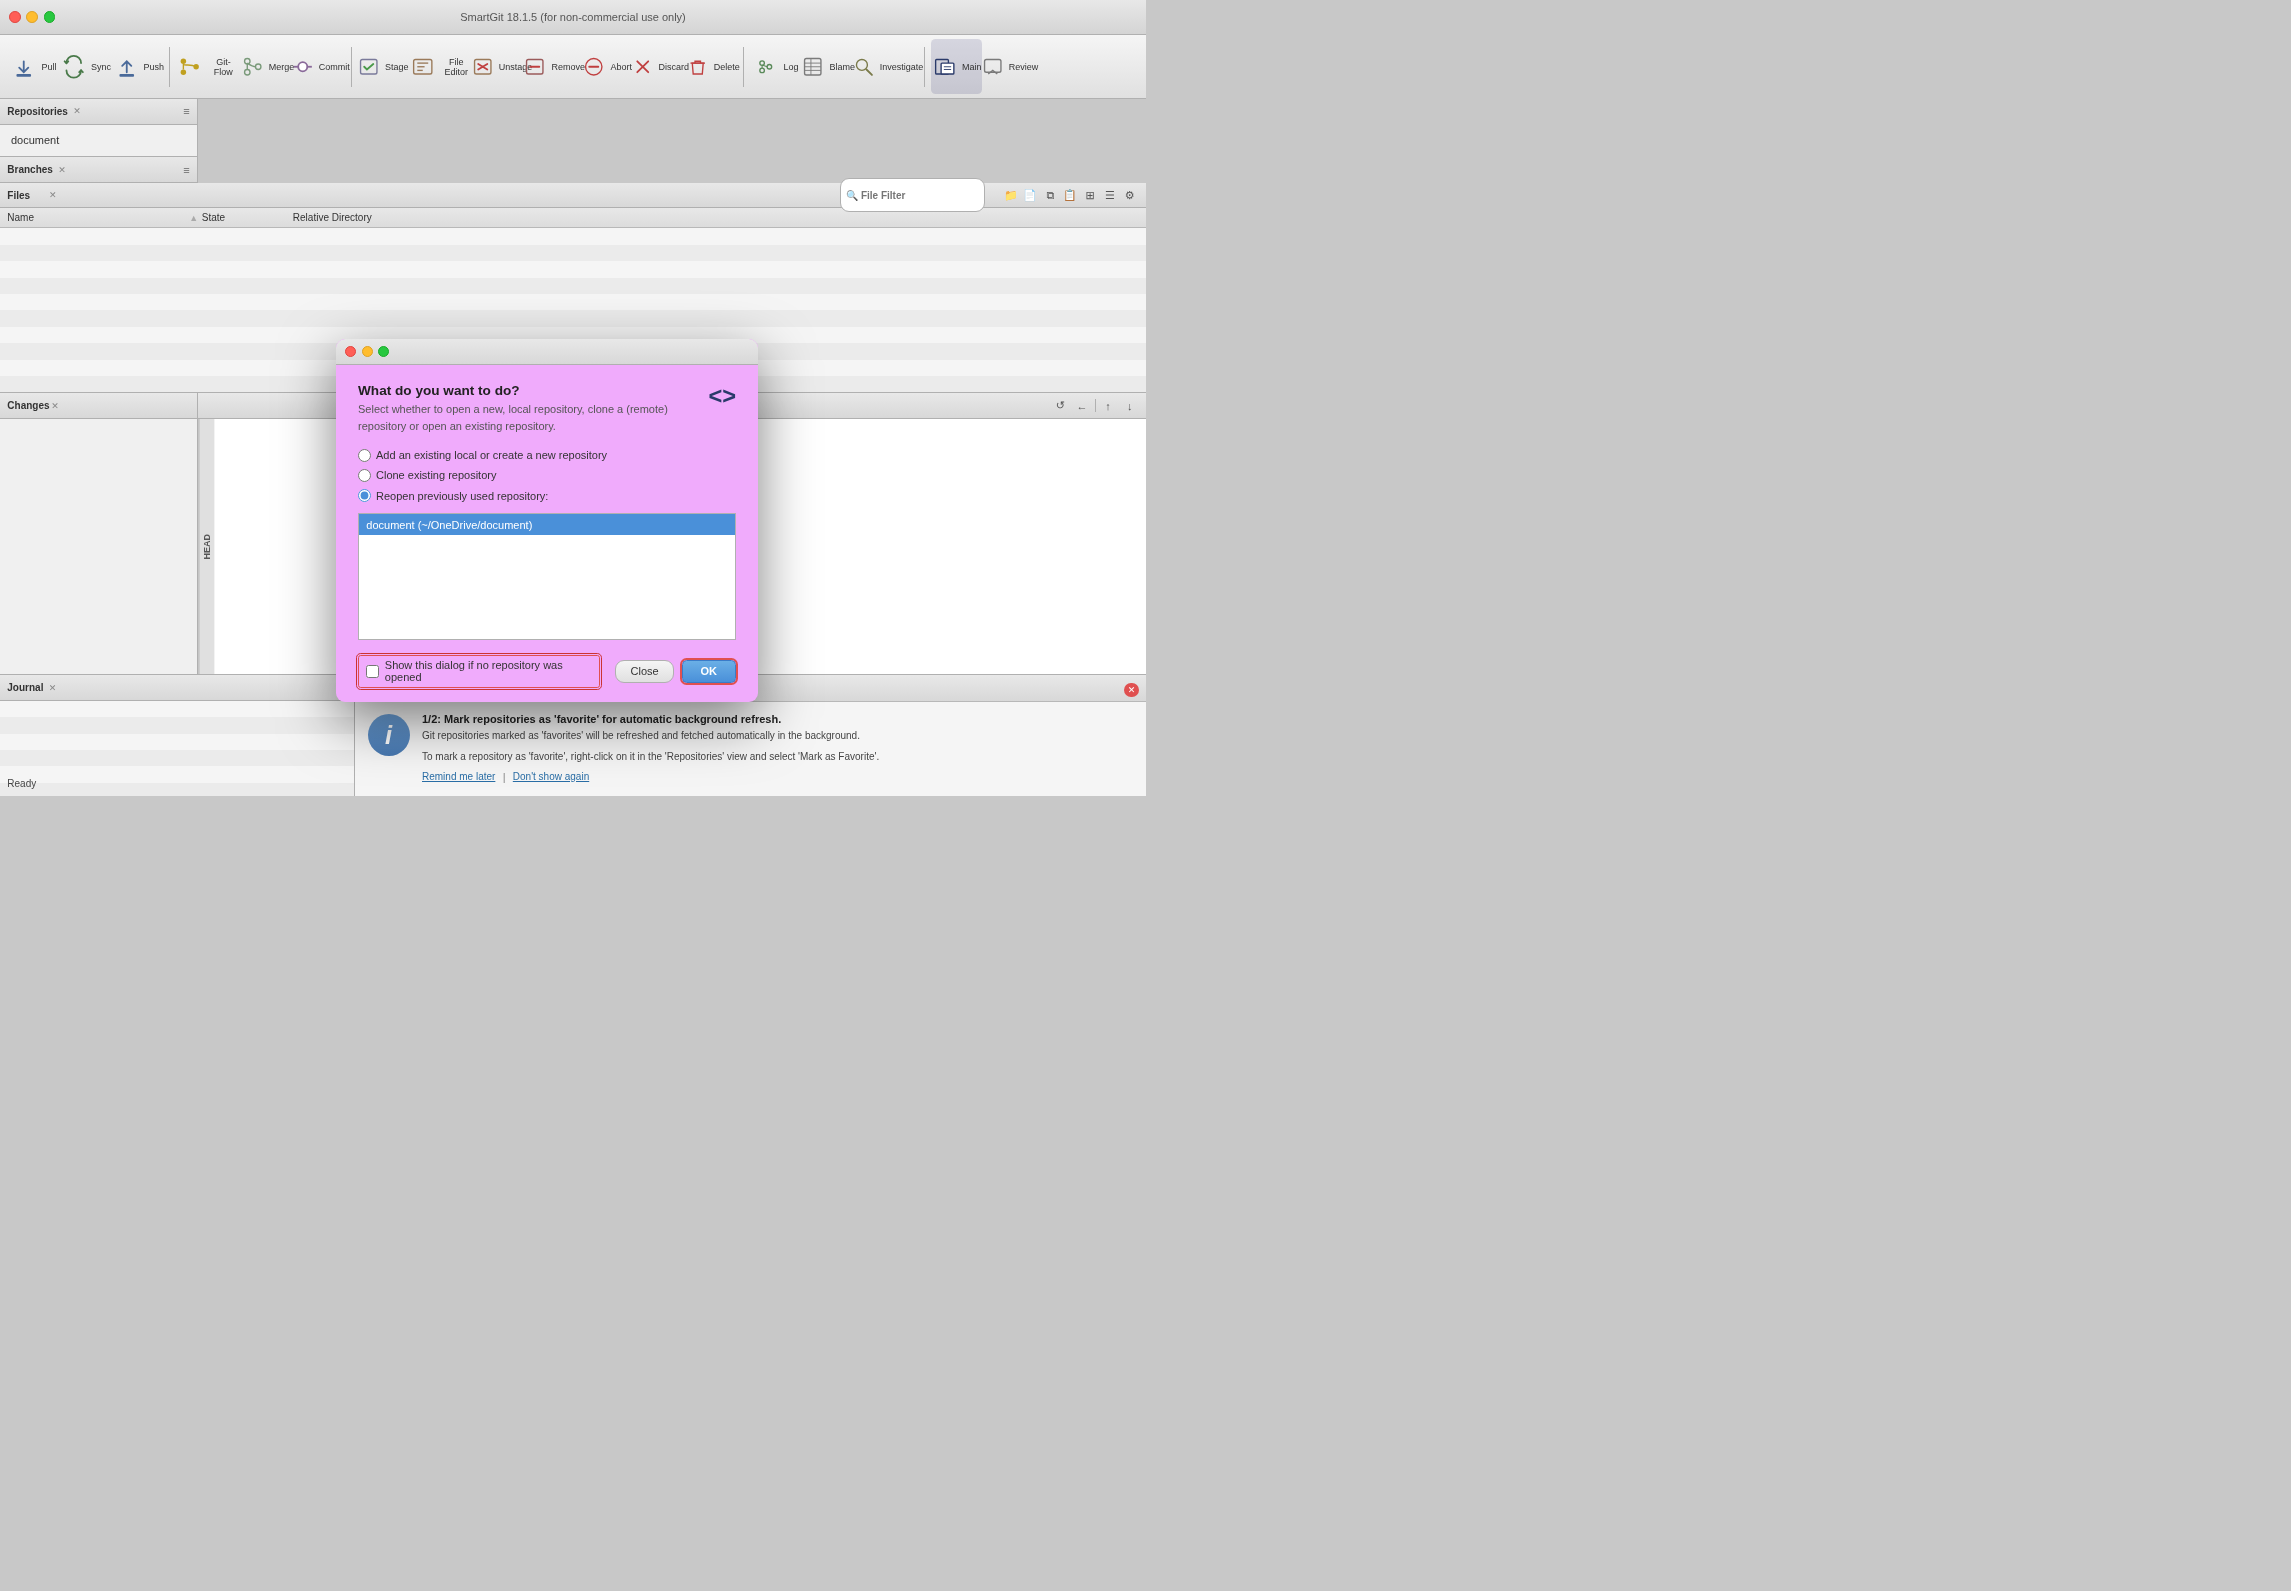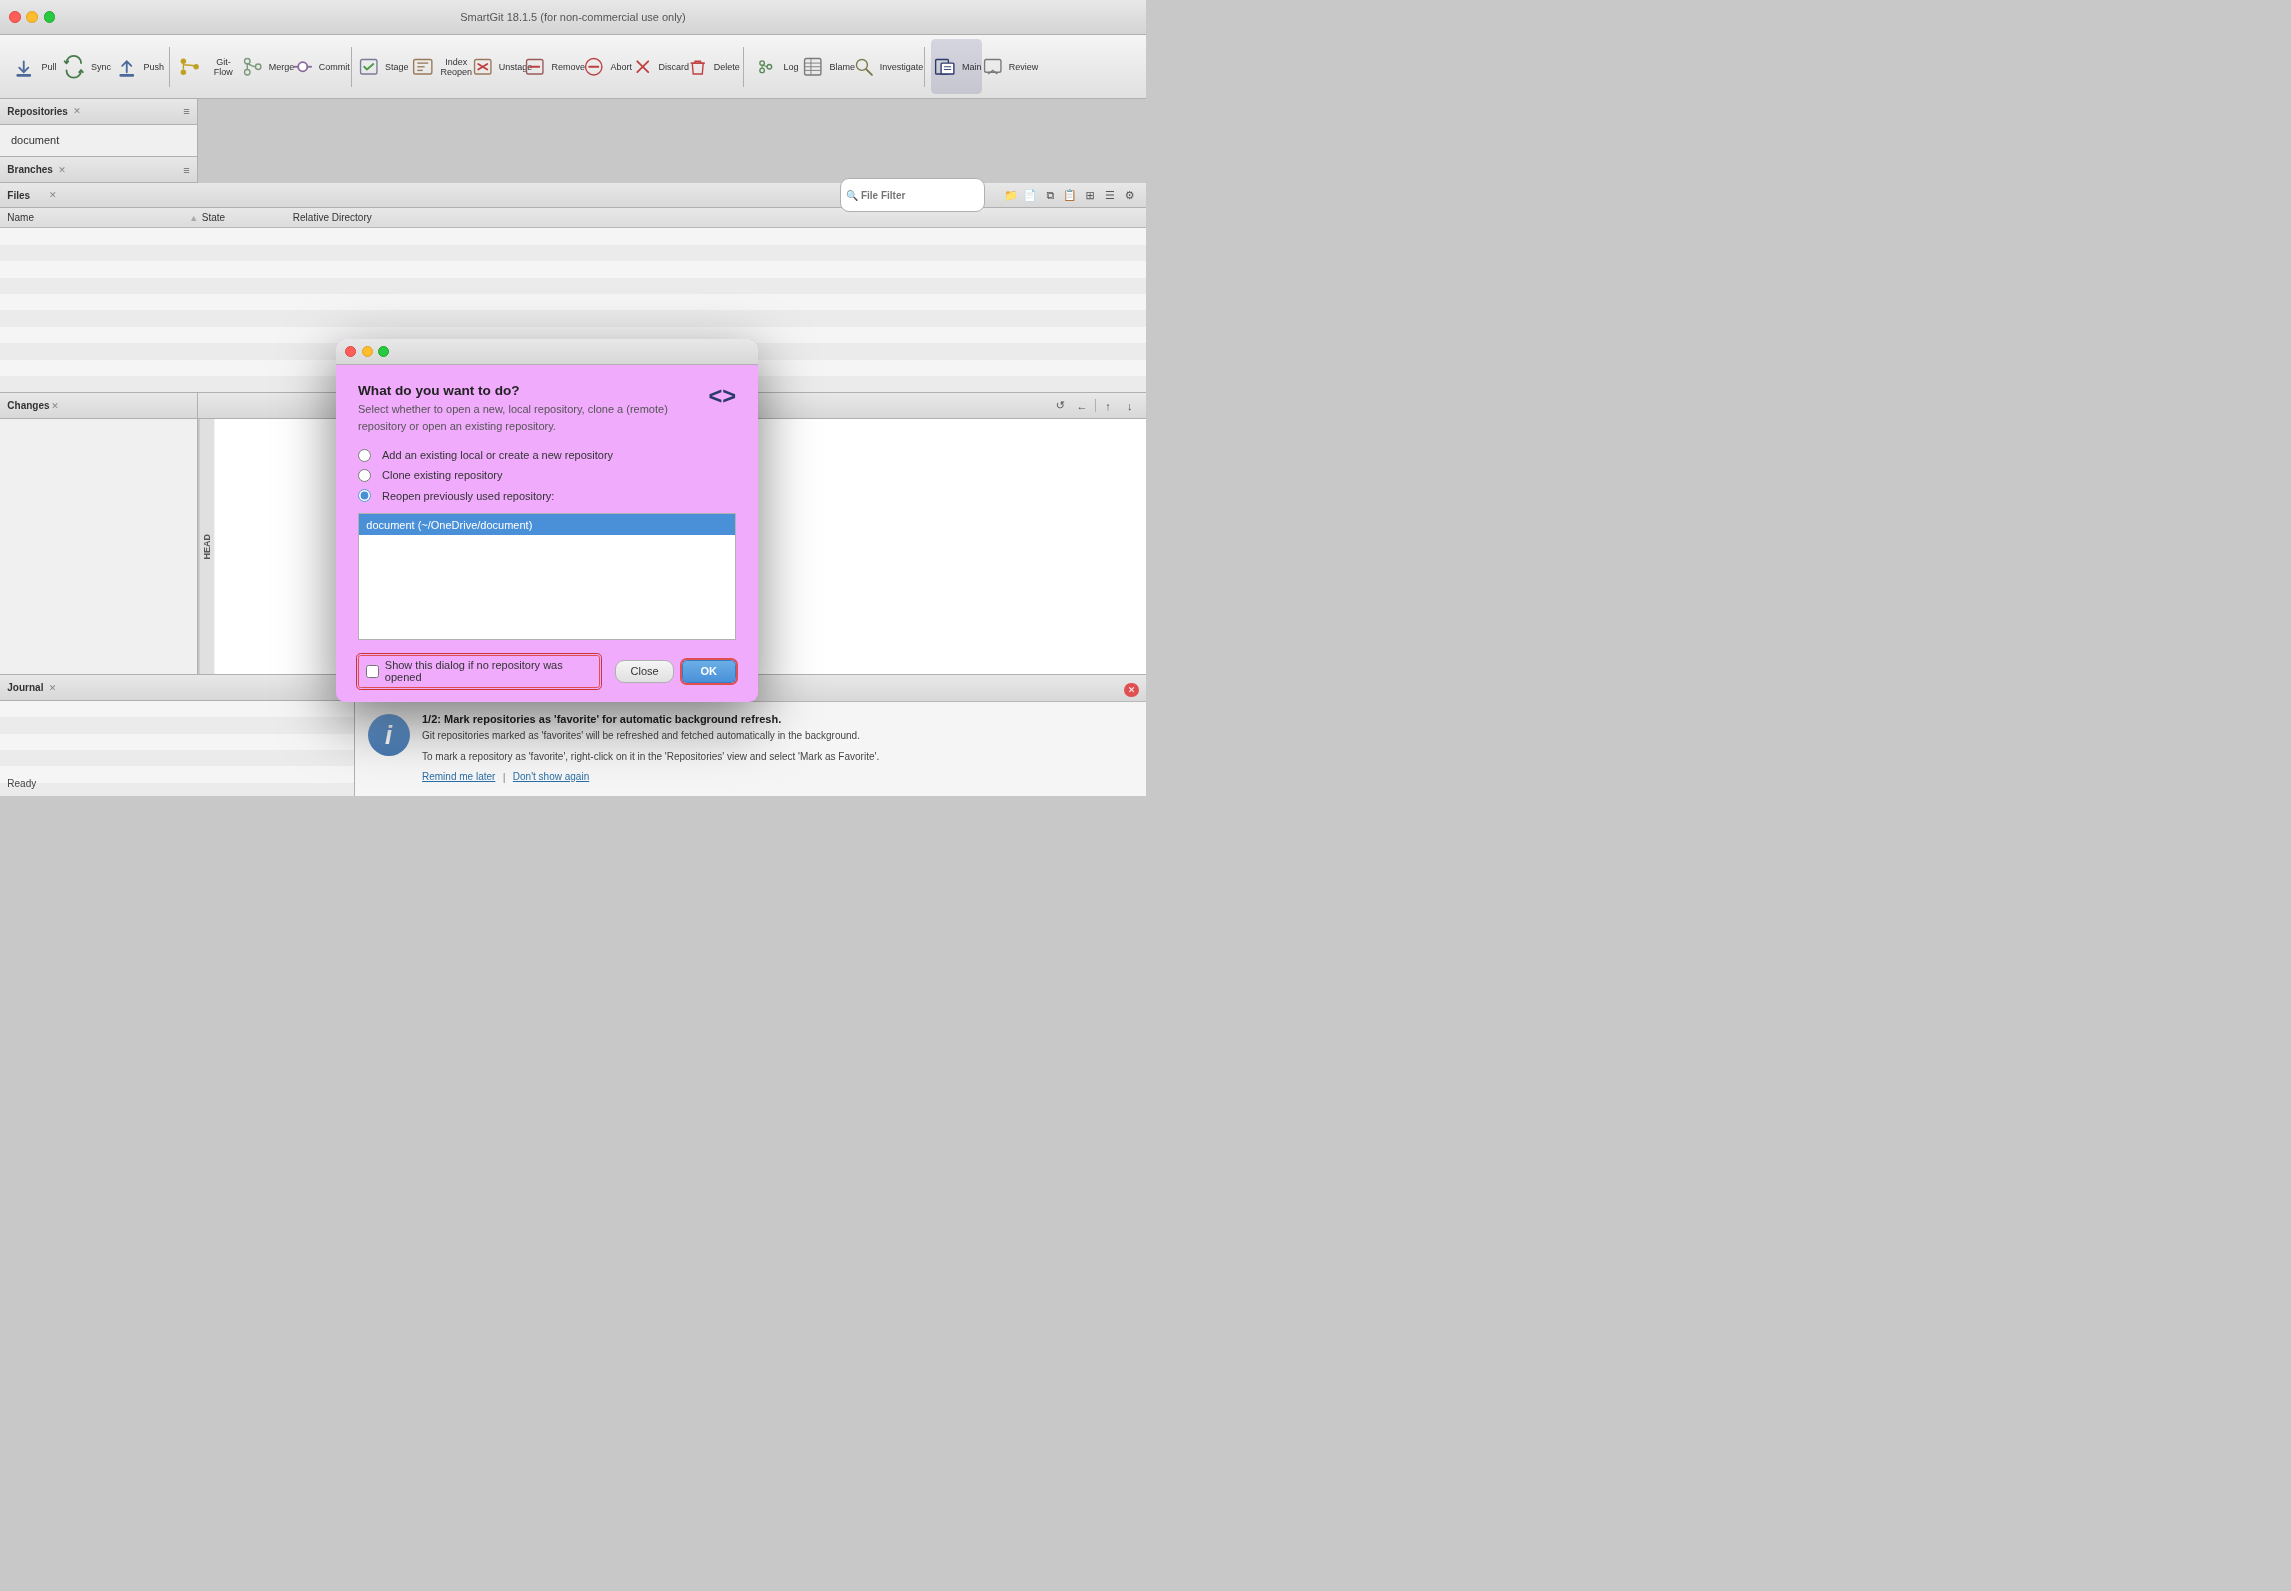--- a/index.html
+++ b/index.html
@@ -455,21 +455,21 @@
     }
     .modal-radio-group {
       display: flex;
       flex-direction: column;
       gap: 7.3px;
       margin-bottom: 11px;
     }
     .modal-radio-row {
       display: flex;
       align-items: center;
-      gap: 11px;
+      gap: 5px;
       font-size: 11px;
       color: #333;
     }
     .modal-radio-row input[type=radio] {
       accent-color: #4a90d9;
     }
     .modal-repo-list {
       border: 0.9px solid #b0b0b0;
       background: white;
       height: 127px;
@@ -664,21 +664,21 @@
 
   <button class="toolbar-btn toolbar-btn-wide">
     <div class="icon-area">
       <svg class="svg-icon" viewBox="0 0 28 28" fill="none">
         <rect x="4" y="6" width="20" height="16" rx="2" stroke="#9a7a5a" stroke-width="1.5" fill="none"></rect>
         <line x1="8" y1="10" x2="20" y2="10" stroke="#9a7a5a" stroke-width="1.5"></line>
         <line x1="8" y1="14" x2="16" y2="14" stroke="#9a7a5a" stroke-width="1.5"></line>
         <line x1="8" y1="18" x2="14" y2="18" stroke="#9a7a5a" stroke-width="1.5"></line>
       </svg>
     </div>
-    <span class="btn-label">Index Reopen</span>
+    <span class="btn-label">File Editor</span>
   </button>
 
   <button class="toolbar-btn">
     <div class="icon-area">
       <svg class="svg-icon" viewBox="0 0 28 28" fill="none">
         <rect x="5" y="6" width="18" height="16" rx="2" stroke="#9a7a5a" stroke-width="1.5" fill="none"></rect>
         <path d="M9 11 L19 17 M9 17 L19 11" stroke="#c04040" stroke-width="2" stroke-linecap="round"></path>
       </svg>
     </div>
     <span class="btn-label">Unstage</span>

